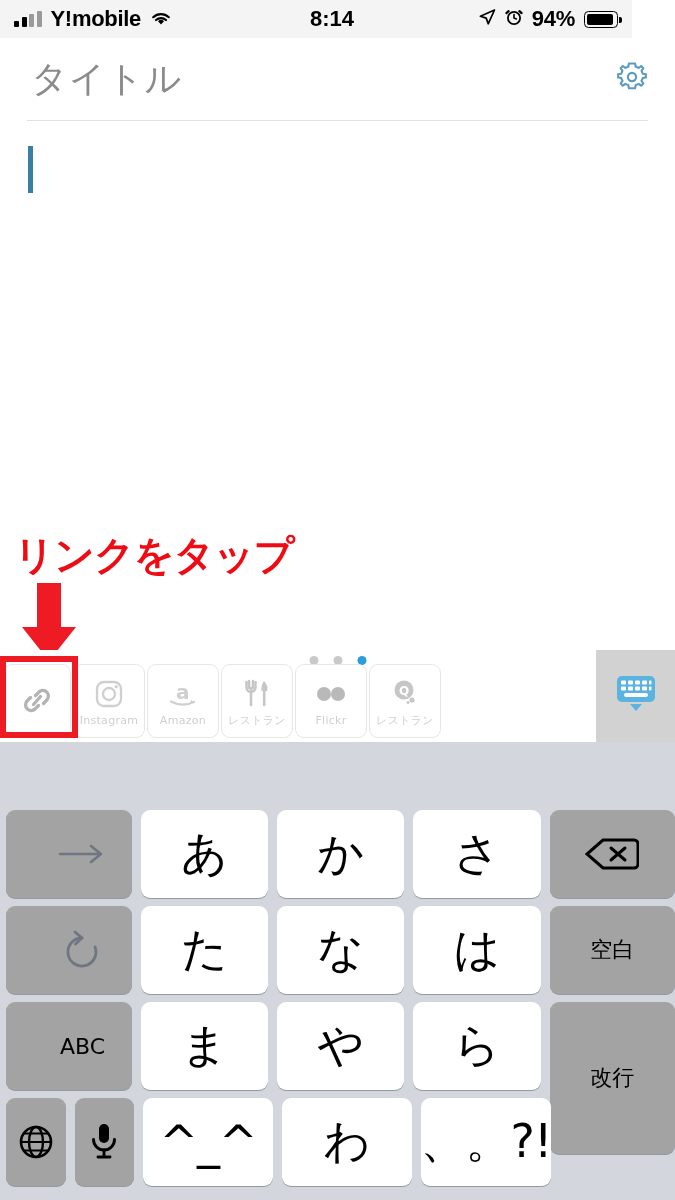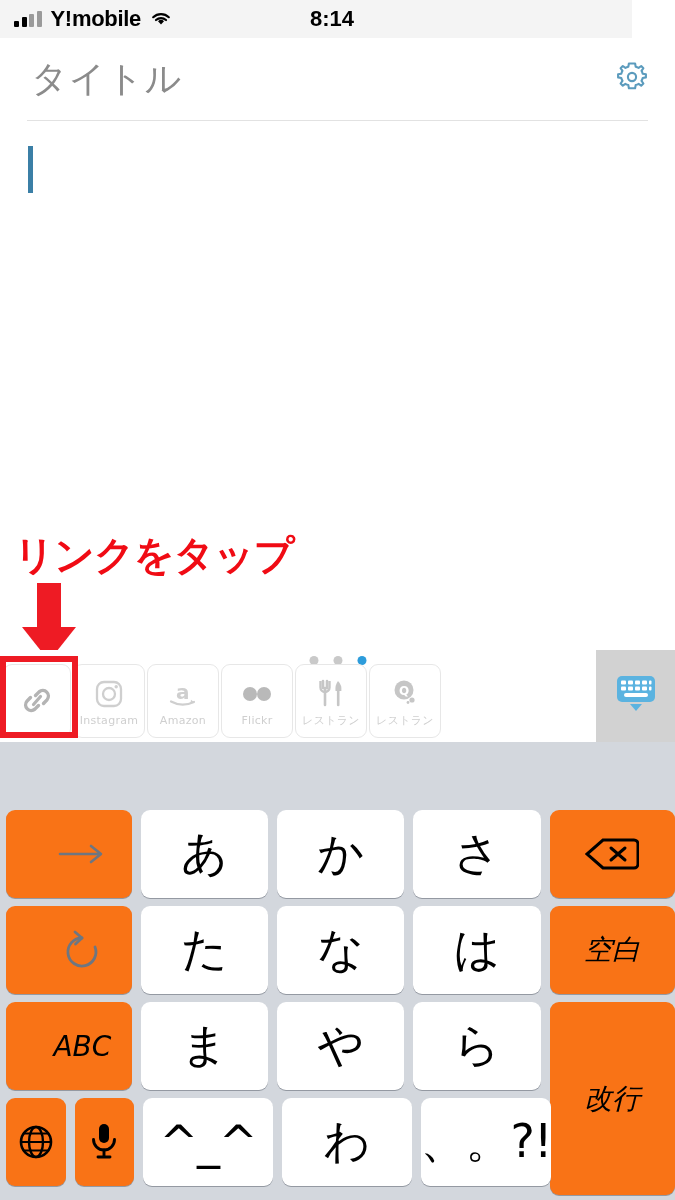--- a/index.html
+++ b/index.html
@@ -116,27 +116,27 @@
     background: #d3d7dd;
   }
   .kb-rows { position: absolute; top: 68px; left: 0; width: 675px; }
   .kb-row { display: flex; height: 96px; align-items: flex-start; }
   .key {
     border-radius: 9px; display: flex; align-items: center; justify-content: center;
     box-shadow: 0 1px 0 rgba(136,142,152,0.85);
     font-family: "DejaVu Sans", "Liberation Sans", sans-serif;
   }
   .key.char { background: #ffffff; color: #000; font-size: 46px; font-weight: 400; }
-  .key.fn { background: #f97316; color: #000; font-size: 28px; font-style: italic; }
+  .key.fn { background: #a3a3a3; color: #000; font-size: 22px; }
   .key.fn.dim { color: #6e7681; }
   .col-a { width: 128px; margin-left: 6px; padding-left: 27px; }
   .col-b, .col-c, .col-d { width: 130px; margin-left: 9px; }
   .col-e { width: 128px; margin-left: 9px; }
   .key-h { height: 88px; }
-  .key-tall { height: 193px; }
+  .key-tall { height: 152px; }
   .half { width: 59.5px; height: 88px; }
   .smallc { font-size: 34px; letter-spacing: -1px; }
 
   .k-icon svg { display: block; }
 </style>
 </head>
 <body>
 
 <div id="app">
 
@@ -153,20 +153,38 @@
         <svg width="22" height="16" viewBox="0 0 22 16">
           <path d="M11 13.6 L14 10.2 A4.4 4.4 0 0 0 8 10.2 Z" fill="#000"></path>
           <path d="M3.2 6.2 A11.5 11.5 0 0 1 18.8 6.2" stroke="#000" stroke-width="2.2" fill="none" stroke-linecap="round"></path>
           <path d="M6 9 A7.6 7.6 0 0 1 16 9" stroke="#000" stroke-width="2.2" fill="none" stroke-linecap="round"></path>
         </svg>
       </span>
     </div>
     <div class="sb-center">
       <span class="sb-time">8:14</span>
     </div>
+    <div class="sb-right">
+      <span>
+        <svg width="18" height="18" viewBox="0 0 18 18">
+          <path d="M16.5 2 L2.4 8.3 L8.2 10.1 L10.2 15.8 Z" fill="none" stroke="#000" stroke-width="1.7" stroke-linejoin="round"></path>
+        </svg>
+      </span>
+      <span>
+        <svg width="18" height="18" viewBox="0 0 18 18">
+          <circle cx="9" cy="10" r="6.1" fill="none" stroke="#000" stroke-width="1.8"></circle>
+          <path d="M9 6.6 L9 10 L11.4 10.9" stroke="#000" stroke-width="1.6" fill="none" stroke-linecap="round"></path>
+          <path d="M3.6 3.2 L1.4 5.1 M14.4 3.2 L16.6 5.1" stroke="#000" stroke-width="2.2" stroke-linecap="round"></path>
+        </svg>
+      </span>
+      <span class="sb-text">94%</span>
+      <span class="batt">
+          <i style="width: 94%;"></i>
+        </span>
+    </div>
   </div>
 
   <div class="note-header">
     <div class="note-title">タイトル</div>
     <div class="gear-btn">
       <span>
         <svg width="40" height="40" viewBox="0 0 40 40">
           <path d="M20 6.5 l3.1 0 0.6 3.2 a10.8 10.8 0 0 1 2.9 1.2 l2.6-1.9 2.2 2.2 -1.9 2.6 a10.8 10.8 0 0 1 1.2 2.9 l3.2 0.6 0 3.1 -3.2 0.6 a10.8 10.8 0 0 1 -1.2 2.9 l1.9 2.6 -2.2 2.2 -2.6-1.9 a10.8 10.8 0 0 1 -2.9 1.2 l-0.6 3.2 -3.1 0 -3.1 0 -0.6-3.2 a10.8 10.8 0 0 1 -2.9-1.2 l-2.6 1.9 -2.2-2.2 1.9-2.6 a10.8 10.8 0 0 1 -1.2-2.9 l-3.2-0.6 0-3.1 3.2-0.6 a10.8 10.8 0 0 1 1.2-2.9 l-1.9-2.6 2.2-2.2 2.6 1.9 a10.8 10.8 0 0 1 2.9-1.2 l0.6-3.2 Z" fill="none" stroke="#5b9bbd" stroke-width="2.1" stroke-linejoin="round"></path>
           <circle cx="20" cy="20" r="4.1" fill="none" stroke="#5b9bbd" stroke-width="2.1"></circle>
         </svg>
@@ -224,38 +242,38 @@
             <path d="M25 20.8 l3.2 2.4 -3.8 1.3 Z" fill="#cfcfcf"></path>
           </svg>
         </span>
         <span class="lb">Amazon</span>
       </div>
 
 
 
       <div class="acc-item">
         <span class="ic">
-          <svg width="36" height="20" viewBox="0 0 36 20">
-            <circle cx="11" cy="10" r="7" fill="#b9b9b9"></circle>
-            <circle cx="25" cy="10" r="7" fill="#b9b9b9"></circle>
-          </svg>
-        </span>
-        <span class="lb">Flickr</span>
-      </div>
-
-      <div class="acc-item">
-        <span class="ic">
           <svg width="28" height="30" viewBox="0 0 28 30">
             <path d="M6 3 L6 10 M10 3 L10 10 M8 10 L8 27" stroke="#c6c6c6" stroke-width="2.6" stroke-linecap="round" fill="none"></path>
             <path d="M3.5 3 L3.5 9.5 a4.5 4.5 0 0 0 9 0 L12.5 3" fill="none" stroke="#c6c6c6" stroke-width="2.4"></path>
             <path d="M21 3 q4 4 3.4 10 L18.5 13 q-0.6-6 2.5-10 Z" fill="#c6c6c6"></path>
             <path d="M21.2 13 L21.2 27" stroke="#c6c6c6" stroke-width="2.6" stroke-linecap="round"></path>
           </svg>
         </span>
         <span class="lb">レストラン</span>
+      </div>
+
+      <div class="acc-item">
+        <span class="ic">
+          <svg width="36" height="20" viewBox="0 0 36 20">
+            <circle cx="11" cy="10" r="7" fill="#b9b9b9"></circle>
+            <circle cx="25" cy="10" r="7" fill="#b9b9b9"></circle>
+          </svg>
+        </span>
+        <span class="lb">Flickr</span>
       </div>
 
       <div class="acc-item">
         <span class="ic">
           <svg width="30" height="30" viewBox="0 0 30 30">
             <circle cx="14" cy="12" r="9.5" fill="#c6c6c6"></circle>
             <text x="14" y="17" text-anchor="middle" font-family="DejaVu Sans, sans-serif" font-size="12" font-weight="700" fill="#ffffff">Q</text>
             <circle cx="22" cy="22" r="2.6" fill="#c6c6c6"></circle>
             <circle cx="18" cy="24.5" r="1.4" fill="#c6c6c6"></circle>
           </svg>

